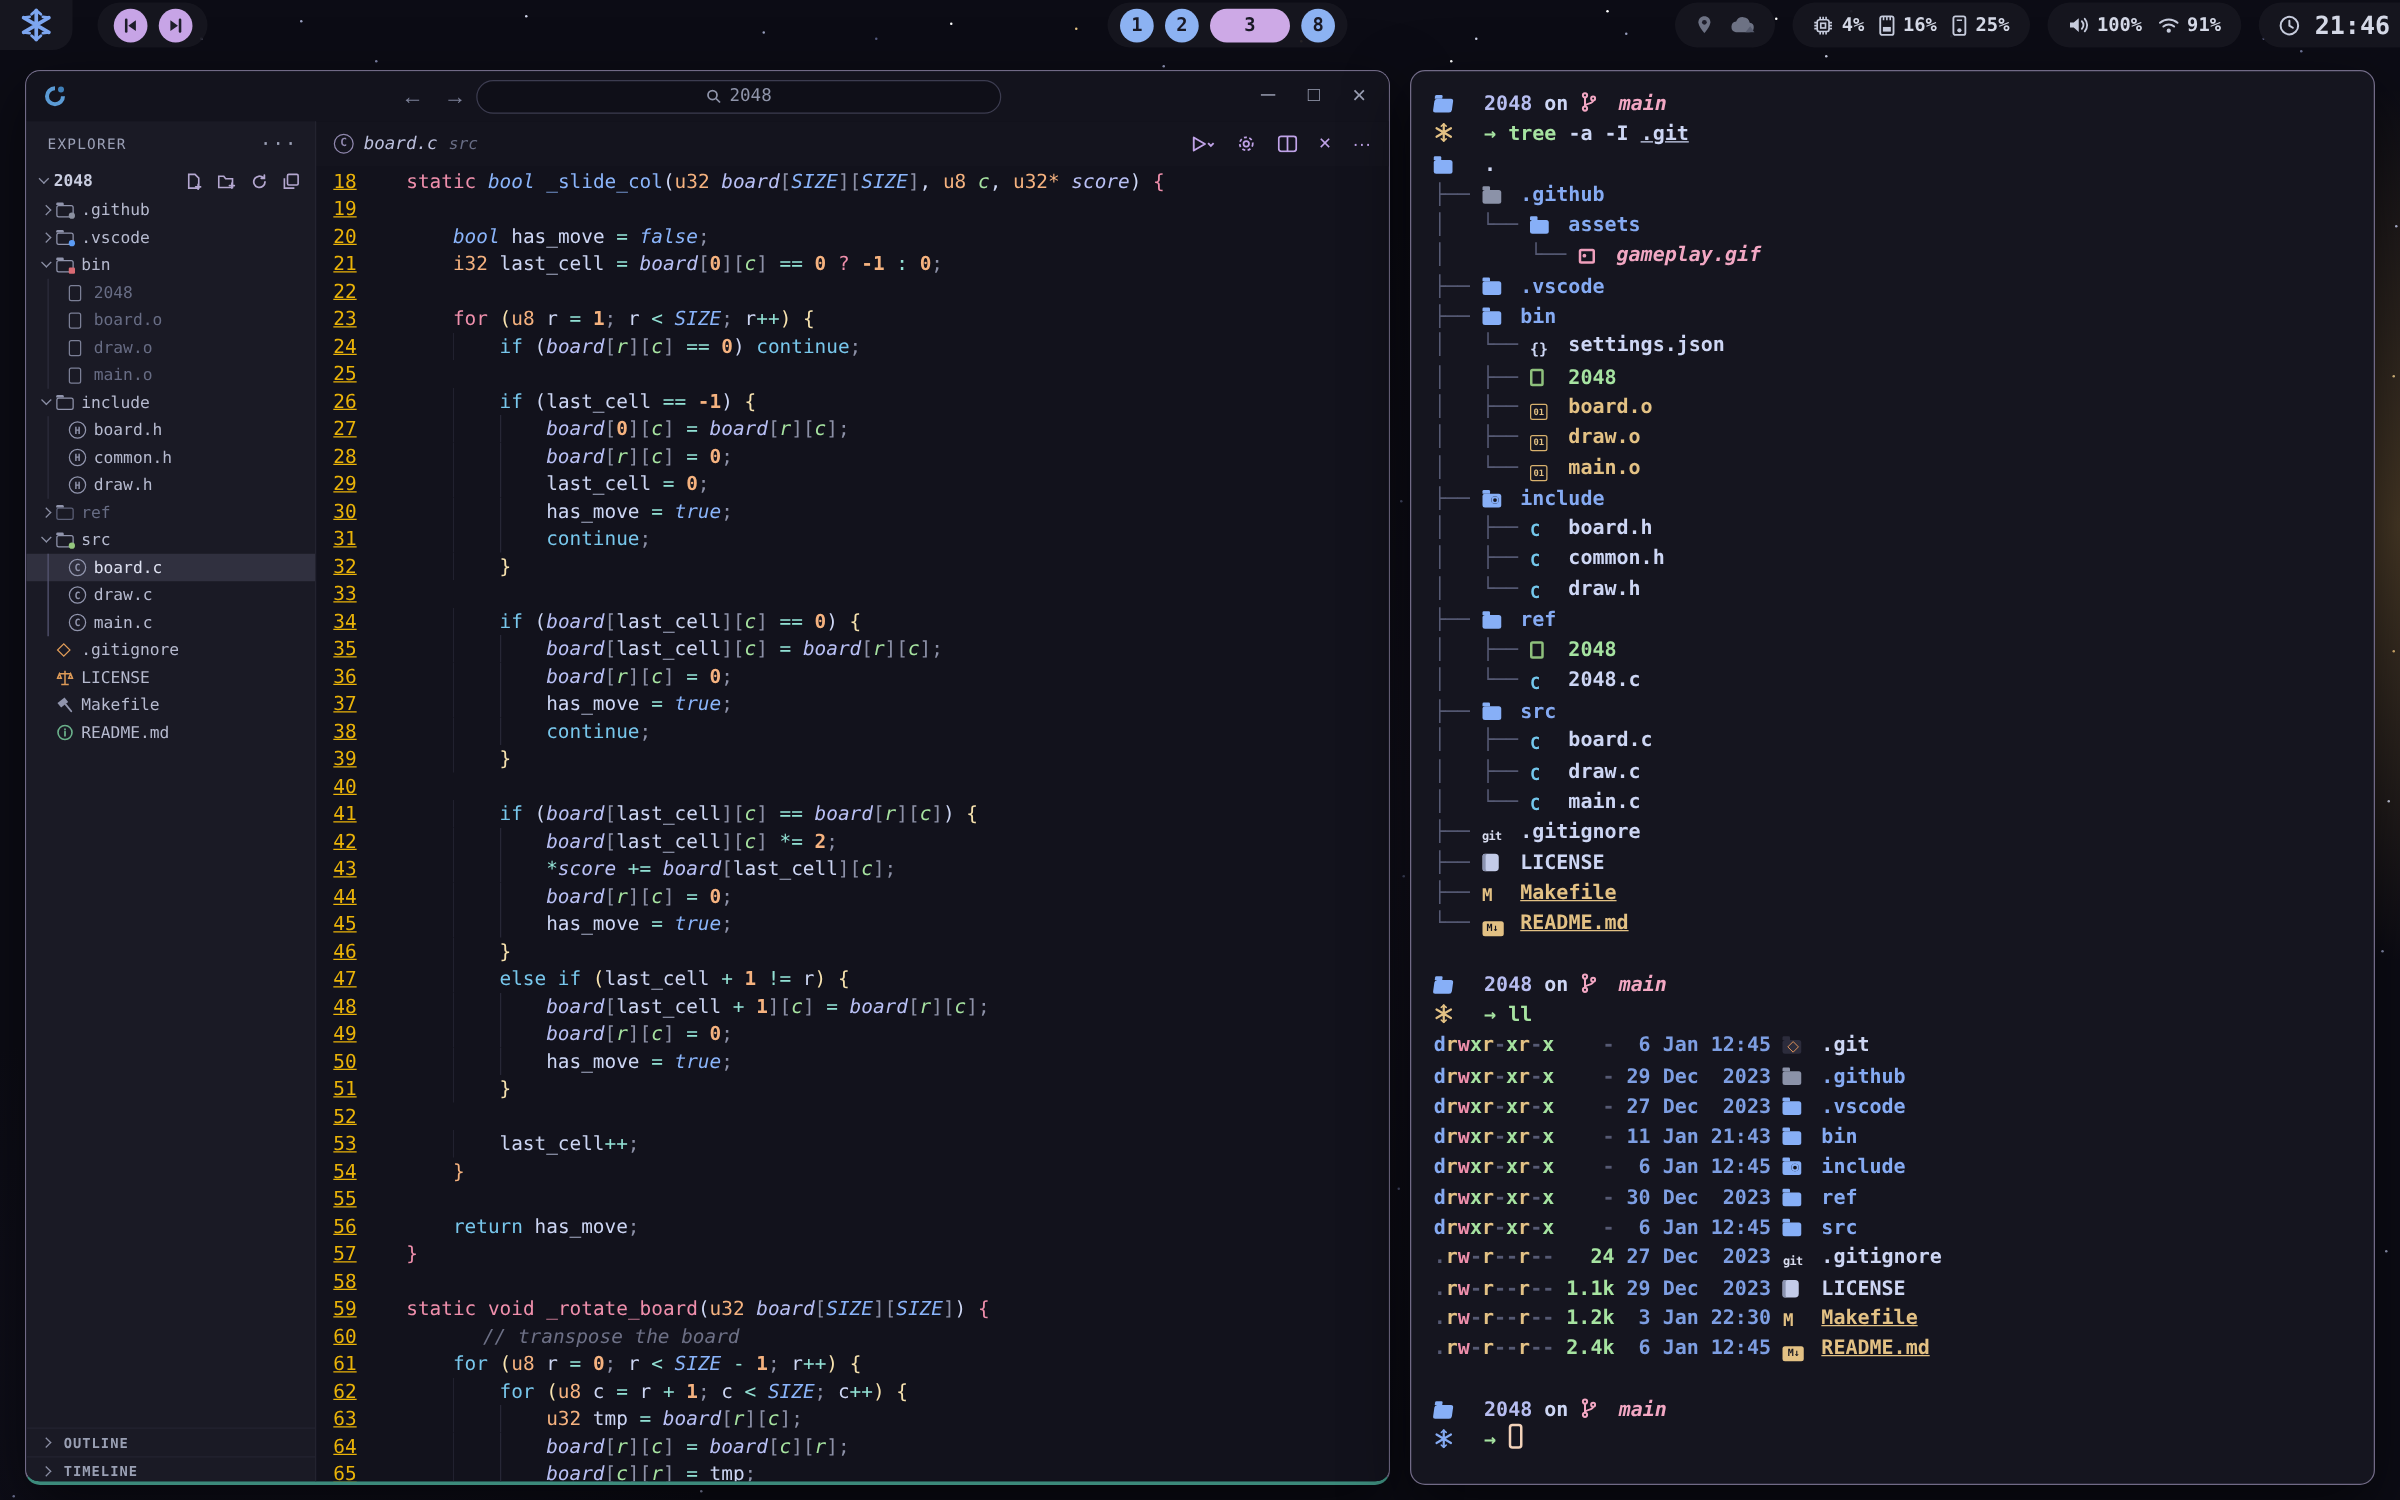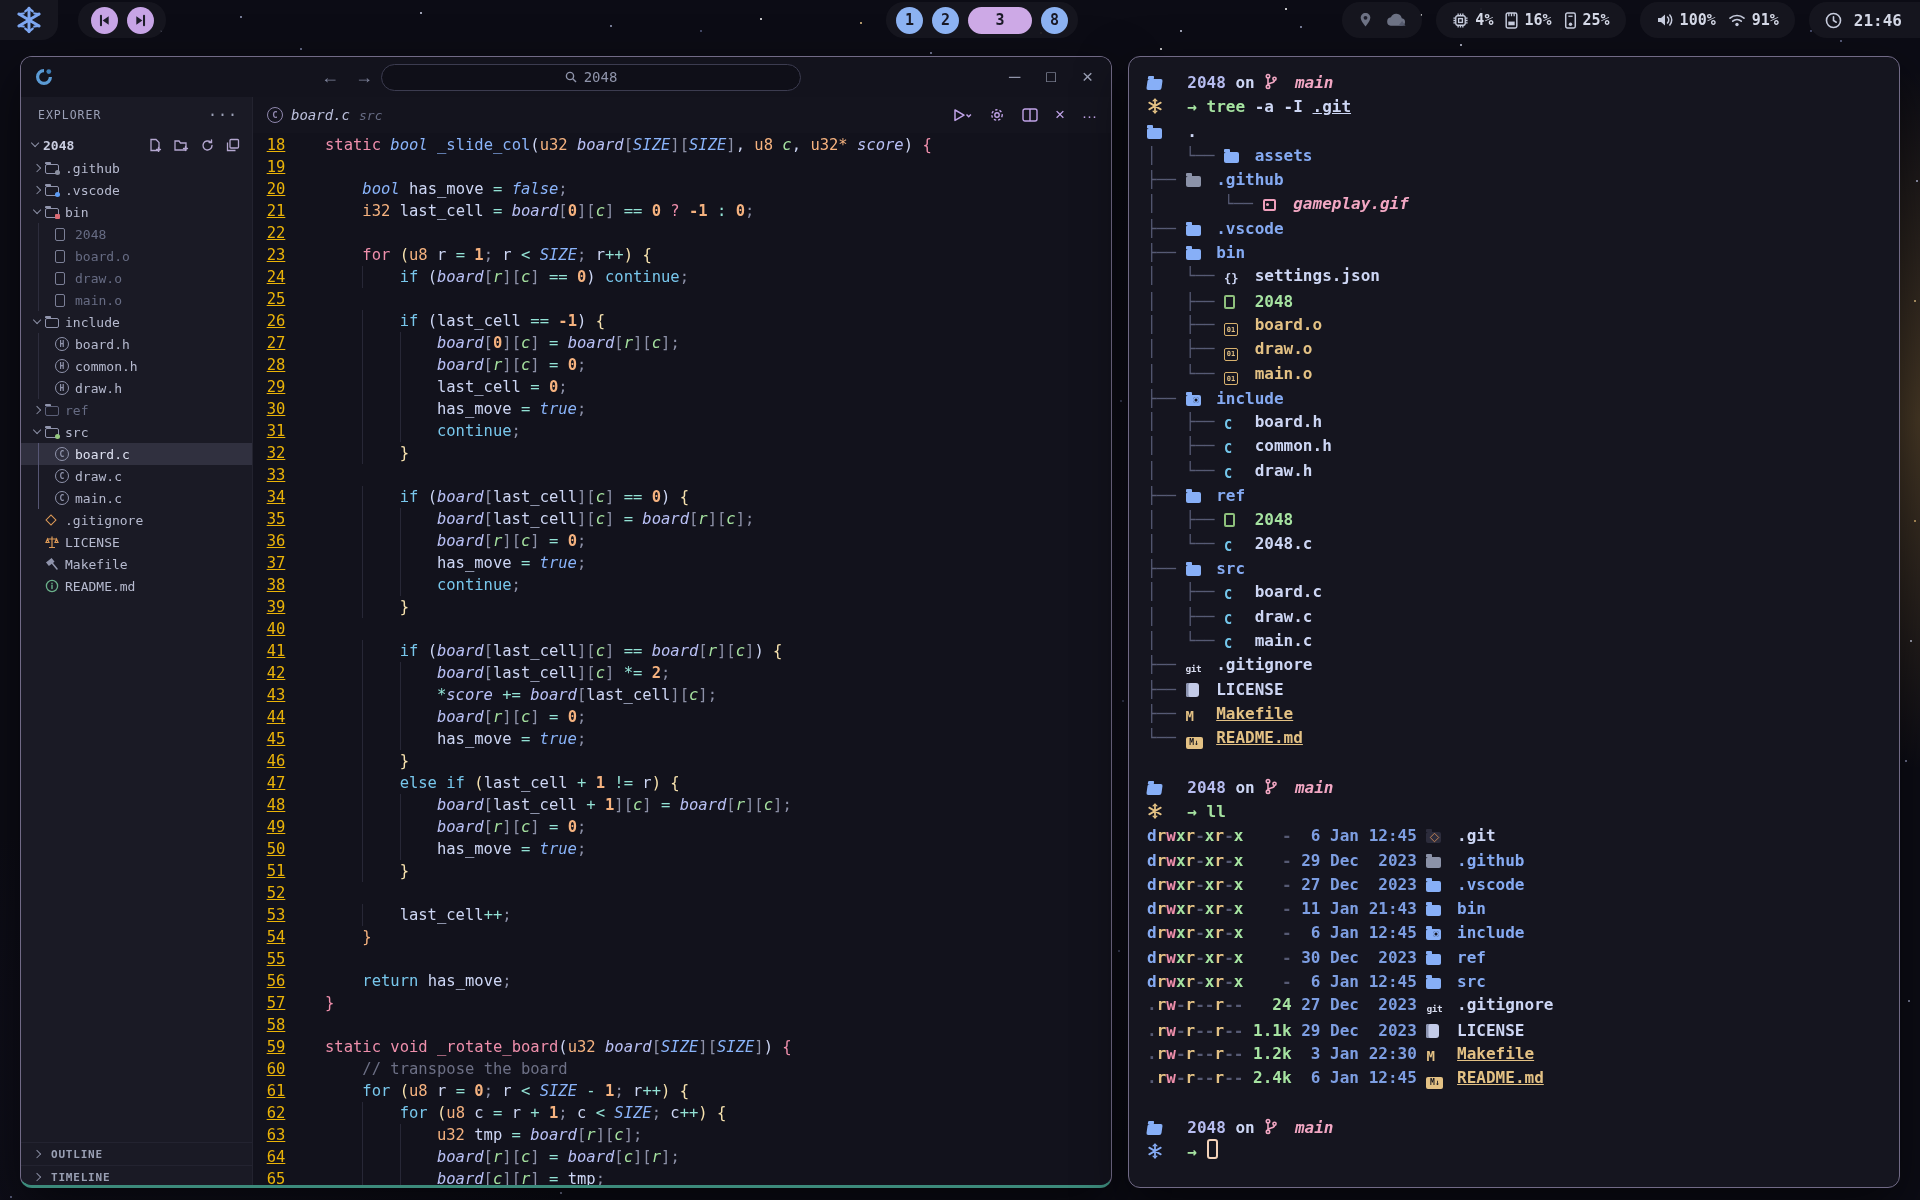--- a/index.html
+++ b/index.html
@@ -30,21 +30,21 @@
     display:flex; align-items:center; justify-content:center; }
   .pill { background:rgba(23,23,31,.92); border-radius:18px; height:36px; display:flex; align-items:center; }
   .media-pill { position:absolute; left:78px; top:2px; width:88px; justify-content:center; gap:9px; }
   .mbtn { width:27px; height:27px; border-radius:50%; background:#c7a4e6; display:flex; align-items:center; justify-content:center; }
   .ws-pill { position:absolute; left:886px; top:2px; padding:0 10px; gap:9px; }
   .ws { width:27px; height:27px; border-radius:14px; background:#8cb2f2; color:#191925; display:flex; align-items:center;
     justify-content:center; font:bold 15px "DejaVu Sans Mono", monospace; }
   .ws.active { width:64px; background:#cda9e6; }
   .right-group { position:absolute; right:0; top:2px; display:flex; gap:14px; align-items:center; }
   .rp { padding:0 16px; gap:12px; color:#d4d8e6; font:bold 15px "DejaVu Sans Mono", monospace; }
-  .rp.last { border-radius:18px 0 0 18px; padding-right:18px; font-size:16px; }
+  .rp.last { border-radius:18px 0 0 18px; padding-right:8px; font-size:20px; }
   .stat { display:flex; align-items:center; gap:6px; }
   .icn { display:inline-flex; align-items:center; justify-content:center; }
 
   
   .window { position:absolute; border:1px solid #716a86; border-radius:12px; box-shadow:0 18px 50px rgba(0,0,0,.55); z-index:3; overflow:hidden; }
 
   
   .ed { left:20px; top:56px; width:1092px; height:1132px; background:#12121c; border-bottom:3px solid #3c8a7b; }
   .ed-titlebar { height:40px; background:#13131d; display:flex; align-items:center; position:relative; }
   .ed-logo { margin-left:13px; }
@@ -99,21 +99,21 @@
   .tab-acts { margin-left:auto; display:flex; gap:17px; color:#c0a3e8; align-items:center; }
   .code { flex:1; overflow:hidden; padding-top:1px; font:15.5px "DejaVu Sans Mono", monospace; line-height:22px; }
   .cl-row { display:flex; height:22px; white-space:pre; }
   .ln { width:46px; flex:0 0 46px; text-align:center; color:#eab308; padding-right:0;text-decoration:underline; }
   .lc { padding-left:26px; color:#cdd6f4; }
   .ig { display:inline-block; width:4ch; height:22px; vertical-align:top; box-shadow:inset 1px 0 #272736; }
   .ig.f { box-shadow:none; }
   
   .k{color:#ef8fac;} .c{color:#78c7ec;} .t{color:#f5b27f;} .b{color:#8ab4fa;font-style:italic;}
   .n{color:#f5b27f;font-weight:bold;} .v{color:#b9c0f5;font-style:italic;} .p{color:#a7e3a1;font-style:italic;}
-  .o{color:#93e2d5;} .y{color:#f7e2ae;} .w{color:#cdd6f4;} .g{color:#8d91a8;} .m{color:#6d7086;}
+  .o{color:#93e2d5;} .y{color:#f7e2ae;} .w{color:#cdd6f4;} .g{color:#8d91a8;} .m{color:#6d7086;font-style:italic;margin-left:24px;}
   .f2{color:#8ab4fa;}
 
   
   .term { left:1128px; top:56px; width:772px; height:1132px; background:#15151f; padding:15px 0 0 18px;
     font:bold 16px "DejaVu Sans Mono", monospace; color:#cdd6f4; }
   .tline { height:24.3px; white-space:pre; display:block; }
   .fg{color:#cdd6f4;} .fgu{color:#cdd6f4;text-decoration:underline;}
   .lav{color:#b7bdf0;} .pinkb{color:#f2a7c3;font-style:italic;}
   .grn{color:#a6e3a1;} .grnb{color:#a6e3a1;}
   .yel{color:#e3c184;} .yelu{color:#e3c184;text-decoration:underline;}
@@ -613,22 +613,22 @@
             <path d="M4 5v7M10.5 7.4c0 3-6.5 2-6.5 4.6"></path>
           </g>
         </svg></span><span class="pinkb"> main</span></div>
     <div class="tline"><span class="ti ti-snow-y"><svg width="16" height="16" viewBox="0 0 18 18">
           <g stroke="#e3c184" stroke-width="2" stroke-linecap="round">
             <path d="M9 1.5v15M2.5 5.2l13 7.6M15.5 5.2l-13 7.6"></path>
             <path d="M9 1.5l-2.2 1.8M9 1.5l2.2 1.8M9 16.5l-2.2-1.8M9 16.5l2.2-1.8" stroke-width="1.4"></path>
           </g>
         </svg></span><span class="fg">  </span><span class="grn">→ </span><span class="grn">tree </span><span class="fg">-a -I </span><span class="fgu">.git</span></div>
     <div class="tline"><span class="ti ti-folder-blue"><i class="tif"></i></span><span class="fg">  .</span></div>
+    <div class="tline"><span class="tc">├── </span><span class="ti ti-folder-gh"><i class="tif"></i></span><span class="dirb"> .github</span></div>
     <div class="tline"><span class="tc">│   └── </span><span class="ti ti-folder-blue"><i class="tif"></i></span><span class="dirb"> assets</span></div>
-    <div class="tline"><span class="tc">├── </span><span class="ti ti-folder-gh"><i class="tif"></i></span><span class="dirb"> .github</span></div>
     <div class="tline"><span class="tc">│       └── </span><span class="ti ti-img"><em></em></span><span class="pinkb"> gameplay.gif</span></div>
     <div class="tline"><span class="tc">├── </span><span class="ti ti-folder-blue"><i class="tif"></i></span><span class="dirb"> .vscode</span></div>
     <div class="tline"><span class="tc">├── </span><span class="ti ti-folder-blue"><i class="tif"></i></span><span class="dirb"> bin</span></div>
     <div class="tline"><span class="tc">│   └── </span><span class="ti ti-json"></span><span class="fg"> settings.json</span></div>
     <div class="tline"><span class="tc">│   ├── </span><span class="ti ti-file-grn"><em></em></span><span class="grnb"> 2048</span></div>
     <div class="tline"><span class="tc">│   ├── </span><span class="ti ti-bin"><em>01</em></span><span class="yel"> board.o</span></div>
     <div class="tline"><span class="tc">│   ├── </span><span class="ti ti-bin"><em>01</em></span><span class="yel"> draw.o</span></div>
     <div class="tline"><span class="tc">│   └── </span><span class="ti ti-bin"><em>01</em></span><span class="yel"> main.o</span></div>
     <div class="tline"><span class="tc">├── </span><span class="ti ti-folder-gear"><i class="tif"></i></span><span class="dirb"> include</span></div>
     <div class="tline"><span class="tc">│   ├── </span><span class="ti ti-c"></span><span class="fg"> board.h</span></div>

